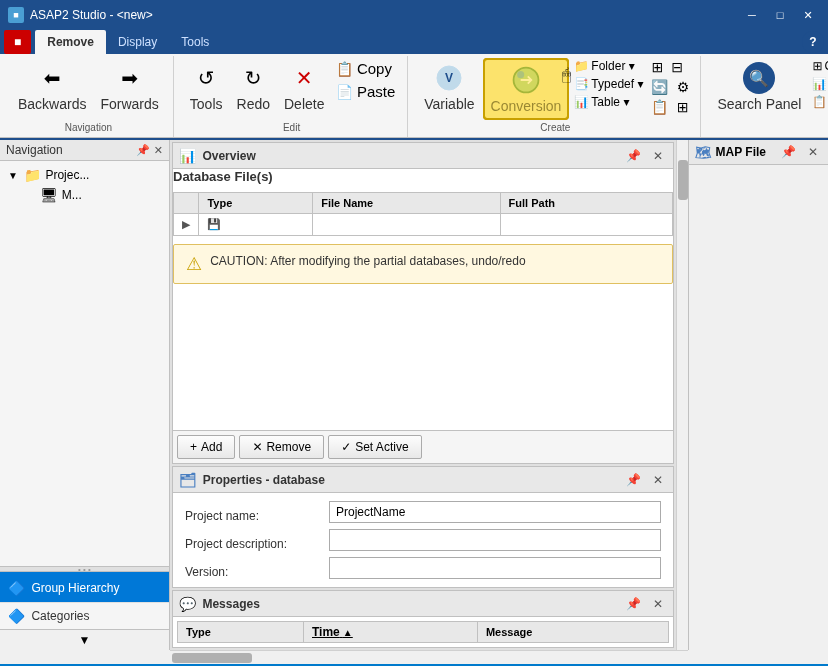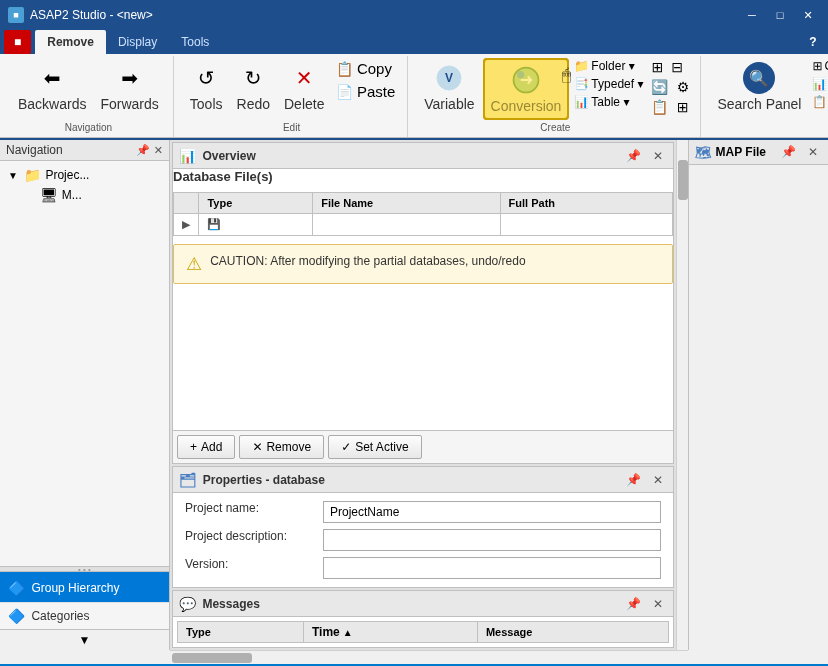--- a/index.html
+++ b/index.html
@@ -294,22 +294,22 @@
       border: 1px solid #c0c0c0;
     }
     .props-content {
       padding: 8px 12px;
       display: flex;
       flex-direction: column;
       gap: 6px;
     }
     .prop-row {
       display: flex;
-      align-items: flex-start;
-      gap: 8px;
+      align-items: flex-end;
+      gap: 14px;
     }
     .prop-label { width: 130px; font-size: 12px; color: #333; flex-shrink: 0; }
     .prop-input {
       flex: 1;
       border: 1px solid #ababab;
       padding: 3px 6px;
       font-size: 12px;
       height: 22px;
       background: white;
     }
@@ -327,21 +327,21 @@
       border-collapse: collapse;
     }
     .msg-table th {
       background: #e8e8e8;
       border: 1px solid #c0c0c0;
       padding: 3px 8px;
       text-align: left;
       font-size: 11px;
       font-weight: bold;
     }
-    .msg-table th.sort { cursor: pointer; }
+    .msg-table th.sort { cursor: pointer; text-decoration: underline; }
     .sort-arrow { font-size: 10px; }
 
     
     .right-panel {
       width: 140px;
       background: #f0f0f0;
       border-left: 1px solid #c0c0c0;
       display: flex;
       flex-direction: column;
       flex-shrink: 0;

